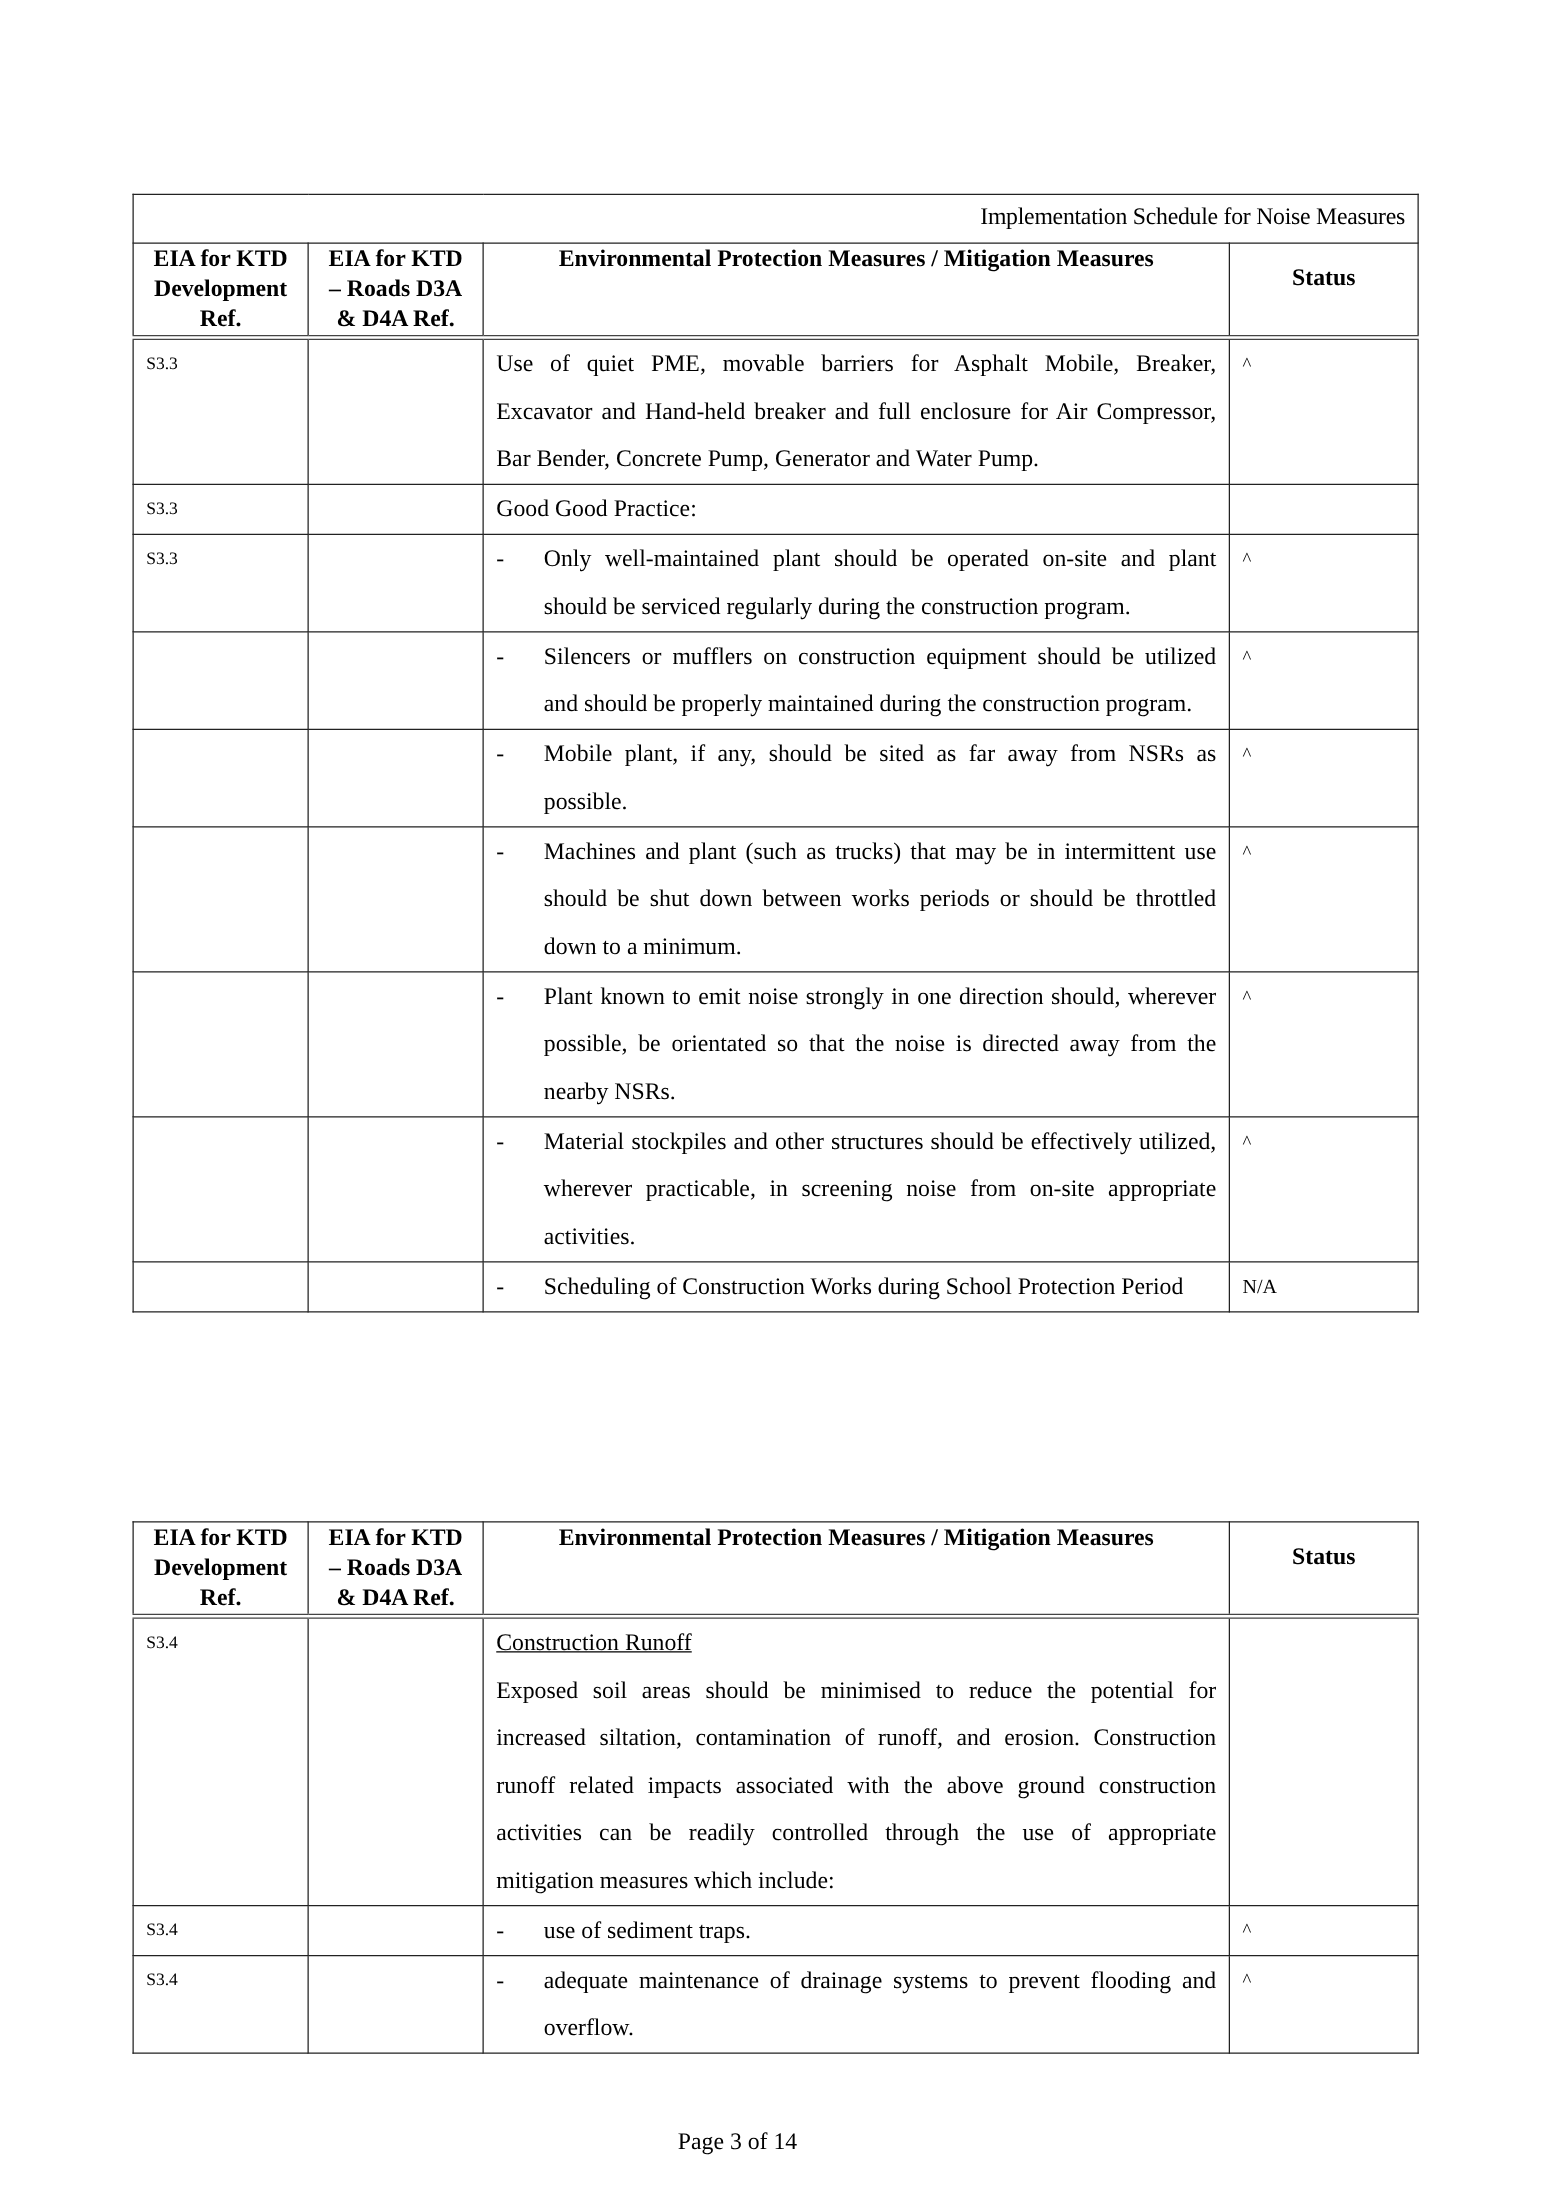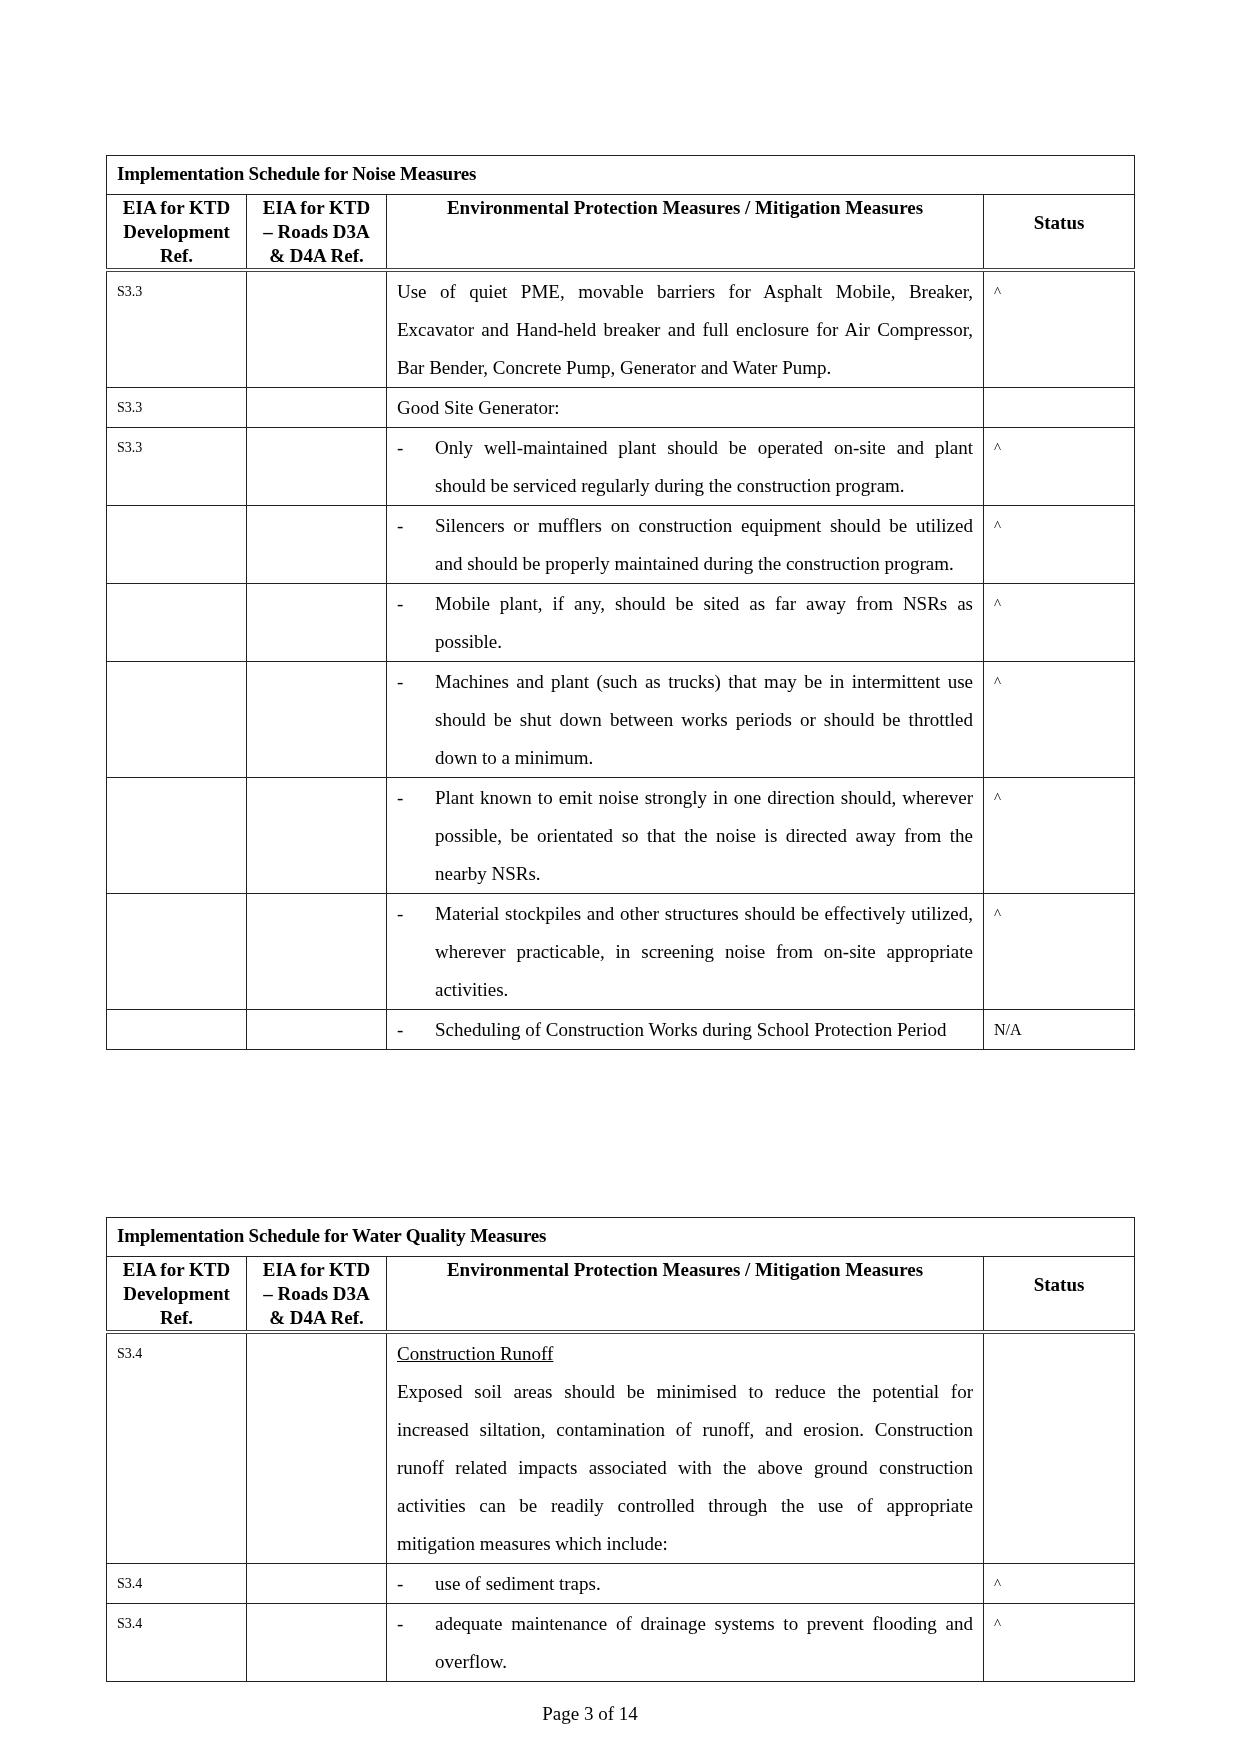--- a/index.html
+++ b/index.html
@@ -16,21 +16,21 @@
   #t2 { top: 1217px; }
   .sched td, .sched th {
     border: 1.5px solid #222; vertical-align: top;
     padding: 0 10px; box-sizing: border-box;
   }
   col.c1 { width: 140px; }
   col.c2 { width: 140px; }
   col.c3 { width: 597px; }
   col.c4 { width: 151px; }
   .title-cell {
-    font-weight: bold; text-align: left; height: 39px;
+    font-weight: normal; text-align: right; height: 39px;
     padding-top: 7px !important; font-size: 19px; letter-spacing: -0.2px;
   }
   .hdr th {
     font-weight: bold; text-align: center; font-size: 19px;
     line-height: 24px; padding-top: 1px !important; height: 73px;
     border-bottom: 4px double #444;
   }
   .hdr th.status-h { vertical-align: middle; padding-bottom: 18px !important; }
   .hdr th.measure-h { padding-top: 1px !important; }
   .row td { line-height: 38px; padding-top: 1px !important; padding-bottom: 0 !important; }
@@ -71,21 +71,21 @@
     <tr class="row">
       <td class="ref">S3.3</td>
       <td class="ref"></td>
       <td class="measure">Use of quiet PME, movable barriers for Asphalt Mobile, Breaker, Excavator and Hand-held breaker and full enclosure for Air Compressor, Bar Bender, Concrete Pump, Generator and Water Pump.</td>
       <td class="status caret">^</td>
     </tr>
 
     <tr class="row">
       <td class="ref">S3.3</td>
       <td class="ref"></td>
-      <td class="measure">Good Site Generator:</td>
+      <td class="measure">Good Good Practice:</td>
       <td class="status"></td>
     </tr>
 
     <tr class="row">
       <td class="ref">S3.3</td>
       <td class="ref"></td>
       <td>
         <div class="bullet">
           <span class="dash">-</span>
           <span class="btxt">Only well-maintained plant should be operated on-site and plant should be serviced regularly during the construction program.</span>
@@ -169,23 +169,20 @@
 </table>
 
 <table class="sched" id="t2">
   <colgroup>
       <col class="c1">
       <col class="c2">
       <col class="c3">
       <col class="c4">
     </colgroup>
   <tbody>
-    <tr>
-      <td colspan="4" class="title-cell">Implementation Schedule for Water Quality Measures</td>
-    </tr>
     <tr class="hdr">
       <th>EIA for KTD Development Ref.</th>
       <th>EIA for KTD – Roads D3A &amp; D4A Ref.</th>
       <th class="measure-h">Environmental Protection Measures / Mitigation Measures</th>
       <th class="status-h">Status</th>
     </tr>
 
     <tr class="row">
       <td class="ref">S3.4</td>
       <td class="ref"></td>

